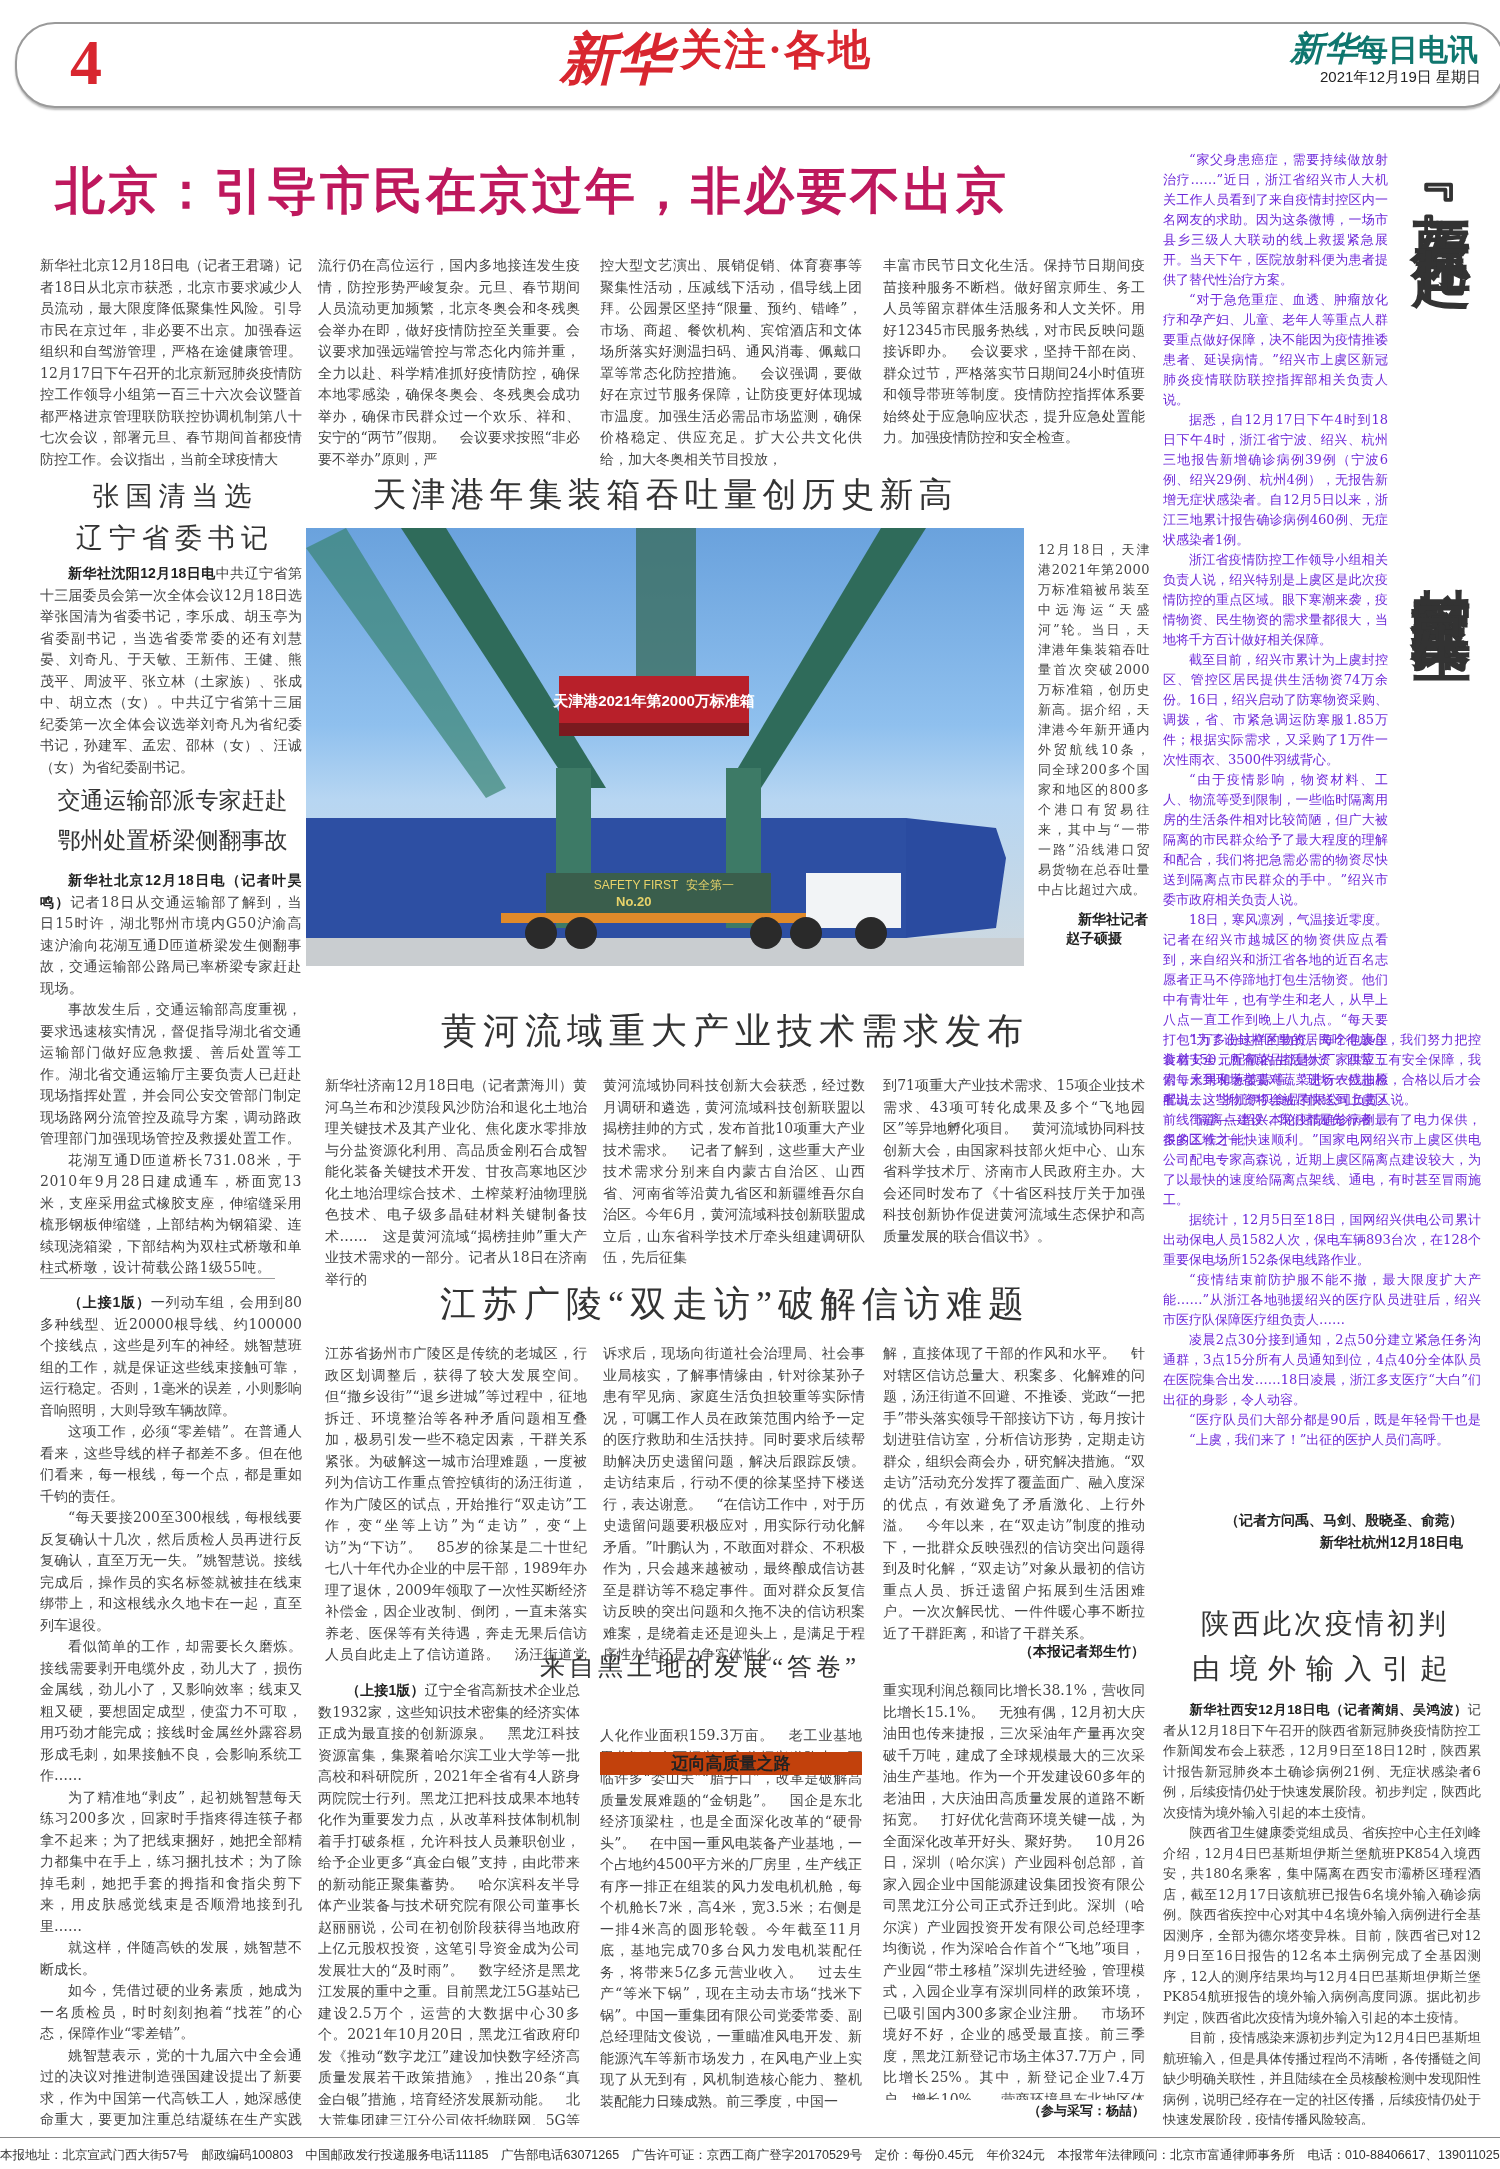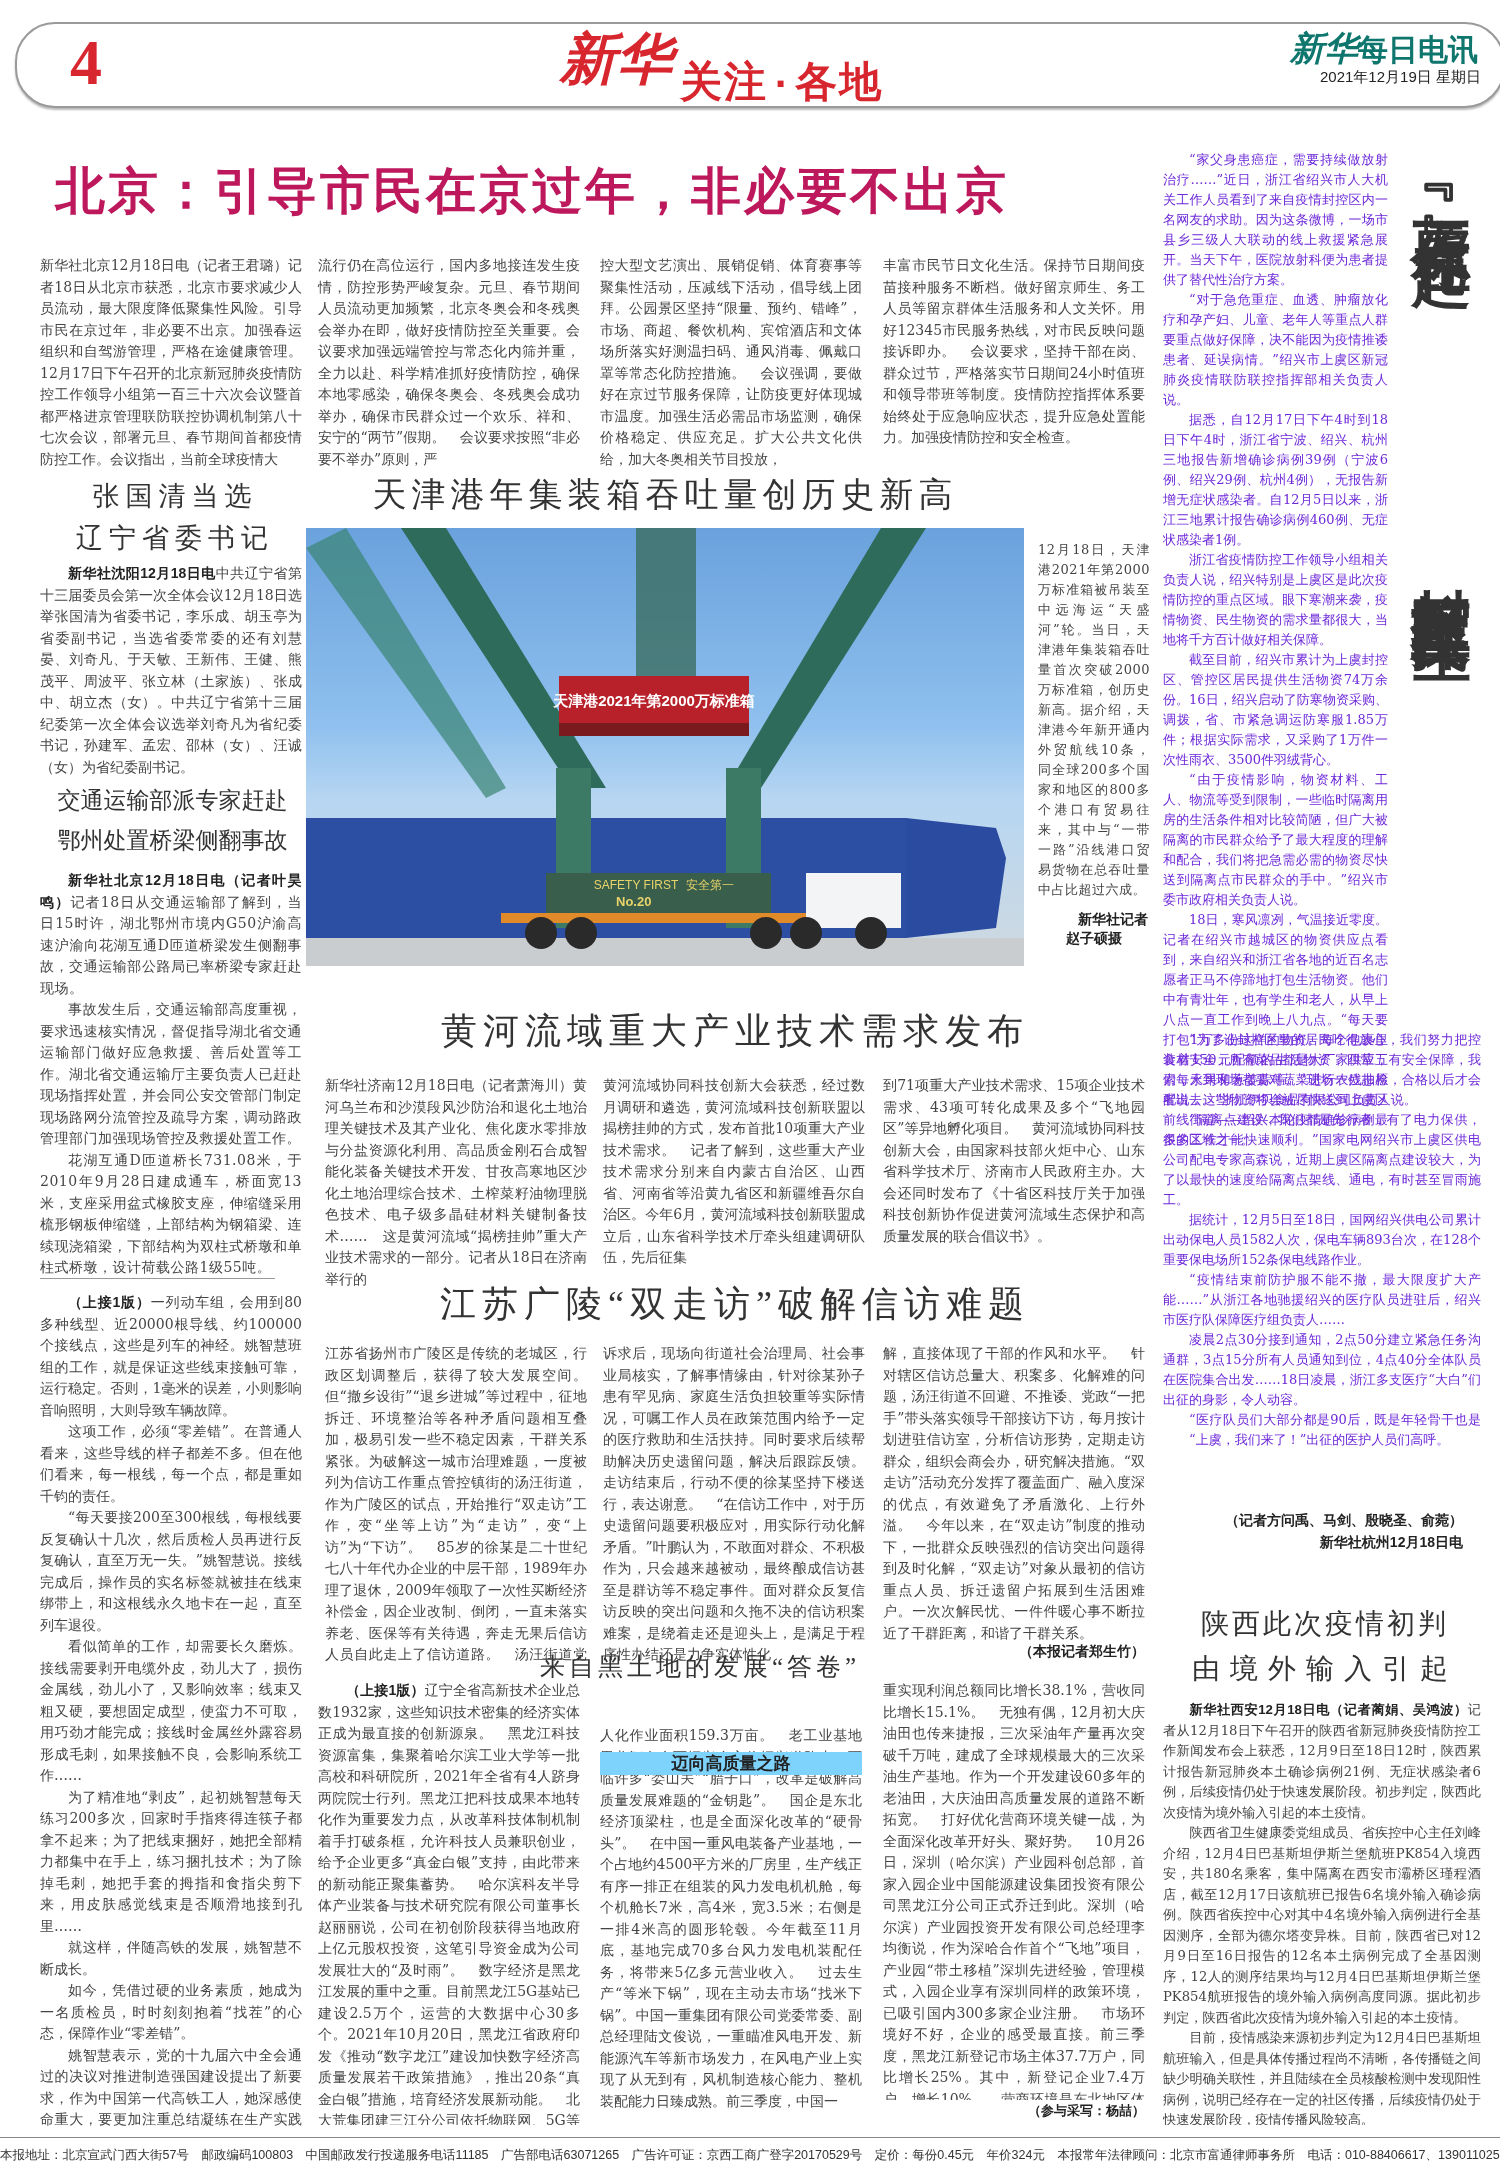--- a/index.html
+++ b/index.html
@@ -2,21 +2,21 @@
 <html><head>
 <meta charset="utf-8">
 <style>
 *{box-sizing:border-box;margin:0;padding:0}
 html,body{width:1500px;height:2169px;background:#fff;overflow:hidden}
 body{position:relative;font-family:"DejaVu Serif","Liberation Serif",serif;color:#3a3a3a}
 .abs{position:absolute}
 .masthead{left:15px;top:22px;width:1490px;height:86px;border:2px solid #9a9a9a;border-radius:40px;background:#fff;box-shadow:0 2px 2px #bbb}
 .pageno{left:70px;top:26px;font-size:64px;font-weight:bold;color:#d8262f;font-family:"Liberation Serif",serif}
 .brand{left:560px;top:22px;font-size:56px;font-weight:bold;color:#d8262f;font-style:italic;font-family:"Liberation Serif",serif}
-.section{left:680px;top:54px;font-size:42px;font-weight:bold;color:#d8262f;font-family:Liberation Mono, monospace;letter-spacing:2px}
+.section{left:680px;top:22px;font-size:42px;font-weight:bold;color:#d8262f;font-family:Liberation Serif, serif;letter-spacing:2px}
 .brand2{left:1290px;top:26px;font-size:30px;font-weight:bold;color:#0f766e;font-family:"Liberation Serif",serif}
 .brand2 i{font-size:34px}
 .date{left:1320px;top:68px;font-size:15px;color:#222;font-family:"Liberation Sans",sans-serif}
 .headline{font-weight:bold;color:#be185d;font-family:Liberation Serif, serif}
 .col{font-size:14px;line-height:21.5px;text-align:justify;color:#444}
 .col p{text-indent:2em}
 .col .lead{font-weight:bold;color:#222;font-family:"Liberation Sans",sans-serif}
 .col.kai{font-family:"DejaVu Serif",serif;color:#6d28d9}
 .sub{color:#333;font-family:"Liberation Serif",serif;text-align:center}
 .vtitle{writing-mode:vertical-rl;font-size:60px;font-weight:bold;color:#333;font-family:"Liberation Serif",serif;letter-spacing:6px}
@@ -136,21 +136,21 @@
 <div class="abs col" style="left:325px;top:1343px;width:262px;height:320px;overflow:hidden">江苏省扬州市广陵区是传统的老城区，行政区划调整后，获得了较大发展空间。但“撤乡设街”“退乡进城”等过程中，征地拆迁、环境整治等各种矛盾问题相互叠加，极易引发一些不稳定因素，干群关系紧张。为破解这一城市治理难题，一度被列为信访工作重点管控镇街的汤汪街道，作为广陵区的试点，开始推行“双走访”工作，变“坐等上访”为“走访”，变“上访”为“下访”。　85岁的徐某是二十世纪七八十年代办企业的中层干部，1989年办理了退休，2009年领取了一次性买断经济补偿金，因企业改制、倒闭，一直未落实养老、医保等有关待遇，奔走无果后信访人员自此走上了信访道路。　汤汪街道党工委书记郑国林带领工作人员上门走访，听取</div>
 <div class="abs col" style="left:603px;top:1343px;width:262px;height:320px;overflow:hidden">诉求后，现场向街道社会治理局、社会事业局核实，了解事情缘由，针对徐某孙子患有罕见病、家庭生活负担较重等实际情况，可嘱工作人员在政策范围内给予一定的医疗救助和生活扶持。同时要求后续帮助解决历史遗留问题，解决后跟踪反馈。走访结束后，行动不便的徐某坚持下楼送行，表达谢意。　“在信访工作中，对于历史遗留问题要积极应对，用实际行动化解矛盾。”叶鹏认为，不敢面对群众、不积极作为，只会越来越被动，最终酿成信访甚至是群访等不稳定事件。面对群众反复信访反映的突出问题和久拖不决的信访积案难案，是绕着走还是迎头上，是满足于程序性办结还是力争实体性化</div>
 <div class="abs col" style="left:883px;top:1343px;width:262px;height:298px;overflow:hidden">解，直接体现了干部的作风和水平。　针对辖区信访总量大、积案多、化解难的问题，汤汪街道不回避、不推诿、党政“一把手”带头落实领导干部接访下访，每月按计划进驻信访室，分析信访形势，定期走访群众，组织会商会办，研究解决措施。“双走访”活动充分发挥了覆盖面广、融入度深的优点，有效避免了矛盾激化、上行外溢。　今年以来，在“双走访”制度的推动下，一批群众反映强烈的信访突出问题得到及时化解，“双走访”对象从最初的信访重点人员、拆迁遗留户拓展到生活困难户。一次次解民忧、一件件暖心事不断拉近了干群距离，和谐了干群关系。</div>
 <div class="abs credit" style="left:883px;top:1643px;width:262px;font-size:14px">（本报记者郑生竹）</div>
 
 <div class="abs sub" style="left:490px;top:1650px;width:420px;font-size:25px;letter-spacing:4px">来自黑土地的发展“答卷”</div>
 <div class="abs col" style="left:318px;top:1680px;width:262px;height:445px;overflow:hidden">
     <p><span class="lead">（上接1版）</span><span>辽宁全省高新技术企业总数1932家，这些知识技术密集的经济实体正成为最直接的创新源泉。　黑龙江科技资源富集，集聚着哈尔滨工业大学等一批高校和科研院所，2021年全省有4人跻身两院院士行列。黑龙江把科技成果本地转化作为重要发力点，从改革科技体制机制着手打破条框，允许科技人员兼职创业，给予企业更多“真金白银”支持，由此带来的新动能正聚集蓄势。　哈尔滨科友半导体产业装备与技术研究院有限公司董事长赵丽丽说，公司在初创阶段获得当地政府上亿元股权投资，这笔引导资金成为公司发展壮大的“及时雨”。　数字经济是黑龙江发展的重中之重。目前黑龙江5G基站已建设2.5万个，运营的大数据中心30多个。2021年10月20日，黑龙江省政府印发《推动“数字龙江”建设加快数字经济高质量发展若干政策措施》，推出20条“真金白银”措施，培育经济发展新动能。　北大荒集团建三江分公司依托物联网、5G等新一代信息技术及天空地一体化智能感知系统，开启了大面积、大规模智慧农场建设项目，建设了6个“管理可量化、数据可共用、经验可复制”的智慧农场群，目前已实现水旱田耕种管收全程无人化作业，可完成无</span></p>
   </div>
 <div class="abs col" style="left:600px;top:1725px;width:262px;height:400px;overflow:hidden">人化作业面积159.3万亩。　老工业基地黑龙江在全面振兴全方位振兴道路上，面临许多“娄山关”“腊子口”，改革是破解高质量发展难题的“金钥匙”。　国企是东北经济顶梁柱，也是全面深化改革的“硬骨头”。　在中国一重风电装备产业基地，一个占地约4500平方米的厂房里，生产线正有序一排正在组装的风力发电机机舱，每个机舱长7米，高4米，宽3.5米；右侧是一排4米高的圆形轮毂。今年截至11月底，基地完成70多台风力发电机装配任务，将带来5亿多元营业收入。　过去生产“等米下锅”，现在主动去市场“找米下锅”。中国一重集团有限公司党委常委、副总经理陆文俊说，一重瞄准风电开发、新能源汽车等新市场发力，在风电产业上实现了从无到有，风机制造核心能力、整机装配能力日臻成熟。前三季度，中国一</div>
-<div class="abs subhead" style="left:600px;top:1752px;width:262px;font-size:17px;background:#7dd3fc">迈向高质量之路</div>
+<div class="abs subhead" style="left:600px;top:1752px;width:262px;font-size:17px;background:#c2410c">迈向高质量之路</div>
 <div class="abs col" style="left:883px;top:1680px;width:262px;height:420px;overflow:hidden">重实现利润总额同比增长38.1%，营收同比增长15.1%。　无独有偶，12月初大庆油田也传来捷报，三次采油年产量再次突破千万吨，建成了全球规模最大的三次采油生产基地。作为一个开发建设60多年的老油田，大庆油田高质量发展的道路不断拓宽。　打好优化营商环境关键一战，为全面深化改革开好头、聚好势。　10月26日，深圳（哈尔滨）产业园科创总部，首家入园企业中国能源建设集团投资有限公司黑龙江分公司正式乔迁到此。深圳（哈尔滨）产业园投资开发有限公司总经理李均衡说，作为深哈合作首个“飞地”项目，产业园“带土移植”深圳先进经验，管理模式，入园企业享有深圳同样的政策环境，已吸引国内300多家企业注册。　市场环境好不好，企业的感受最直接。前三季度，黑龙江新登记市场主体37.7万户，同比增长25%。其中，新登记企业7.4万户，增长10%。　营商环境是东北地区体制机制问题的“表”，其实质是处理好政府与市场的关系。黑龙江正以优化营商环境为突破口，努力打造让企业办事更便捷、更高效，企业家生活更舒心、更幸福的营商环境。</div>
 <div class="abs credit" style="left:883px;top:2102px;width:262px;font-size:13px">（参与采写：杨喆）</div>
 
 <div class="abs sub" style="left:1170px;top:1605px;width:310px;font-size:28px;letter-spacing:3px">陕西此次疫情初判</div>
 <div class="abs sub" style="left:1170px;top:1650px;width:310px;font-size:28px;letter-spacing:10px">由境外输入引起</div>
 <div class="abs col" style="left:1163px;top:1700px;width:318px;font-size:13.2px;line-height:20.5px;height:425px;overflow:hidden">
   <p><span class="lead">新华社西安12月18日电（记者蔺娟、吴鸿波）</span><span>记者从12月18日下午召开的陕西省新冠肺炎疫情防控工作新闻发布会上获悉，12月9日至18日12时，陕西累计报告新冠肺炎本土确诊病例21例、无症状感染者6例，后续疫情仍处于快速发展阶段。初步判定，陕西此次疫情为境外输入引起的本土疫情。</span></p>
   <p>陕西省卫生健康委党组成员、省疾控中心主任刘峰介绍，12月4日巴基斯坦伊斯兰堡航班PK854入境西安，共180名乘客，集中隔离在西安市灞桥区瑾程酒店，截至12月17日该航班已报告6名境外输入确诊病例。陕西省疾控中心对其中4名境外输入病例进行全基因测序，全部为德尔塔变异株。目前，陕西省已对12月9日至16日报告的12名本土病例完成了全基因测序，12人的测序结果均与12月4日巴基斯坦伊斯兰堡PK854航班报告的境外输入病例高度同源。据此初步判定，陕西省此次疫情为境外输入引起的本土疫情。</p>
   <p>目前，疫情感染来源初步判定为12月4日巴基斯坦航班输入，但是具体传播过程尚不清晰，各传播链之间缺少明确关联性，并且陆续在全员核酸检测中发现阳性病例，说明已经存在一定的社区传播，后续疫情仍处于快速发展阶段，疫情传播风险较高。</p>
 </div>

